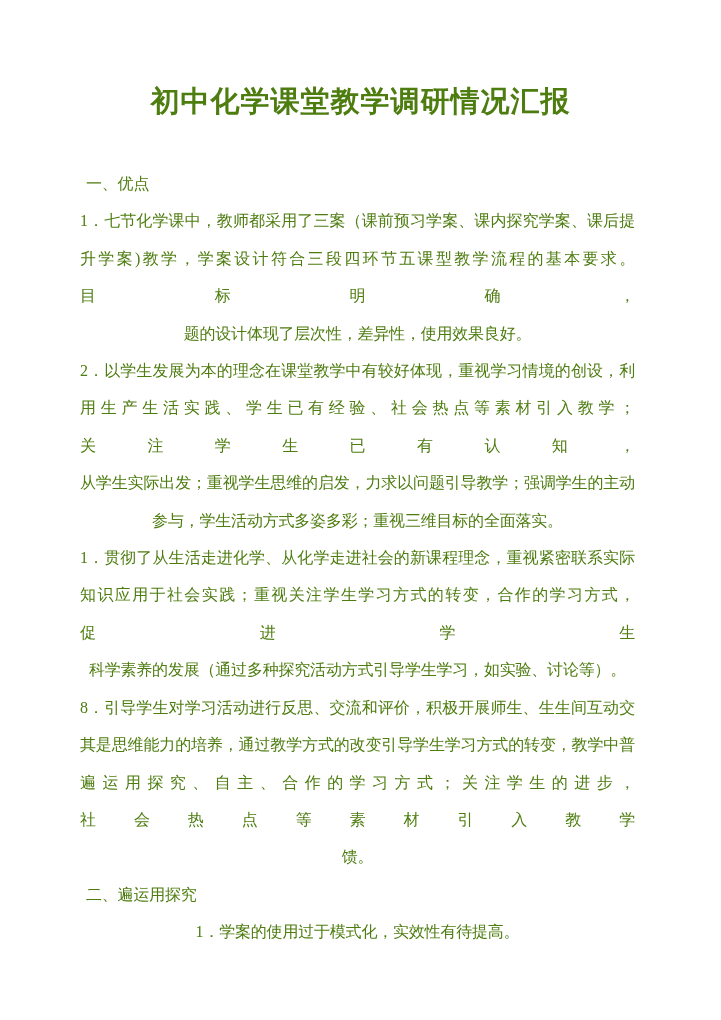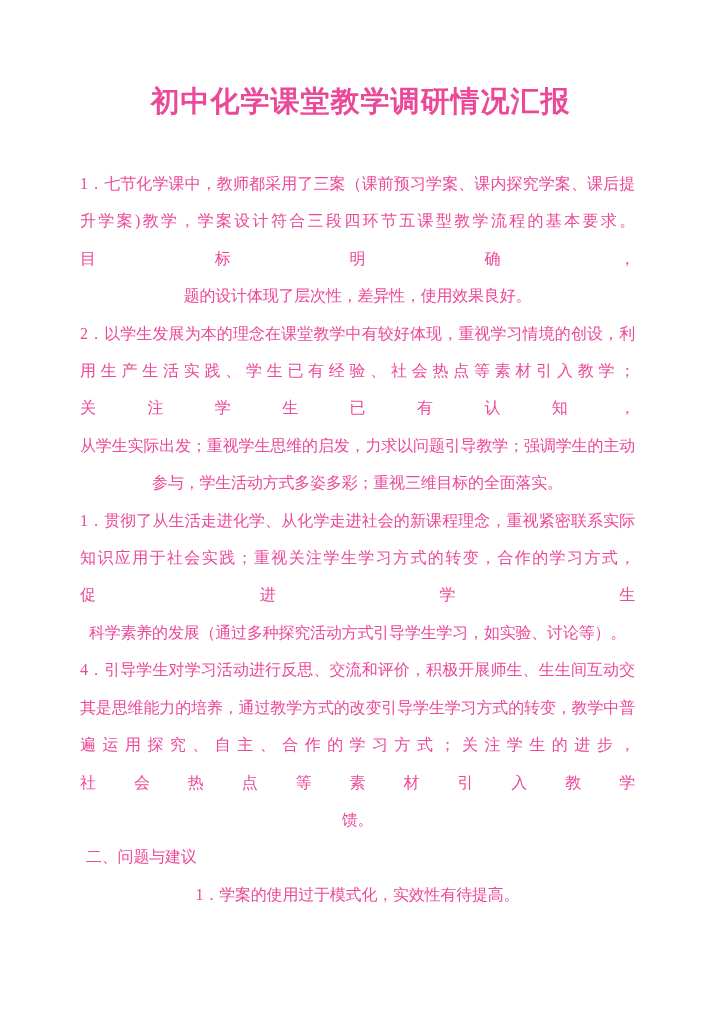--- a/index.html
+++ b/index.html
@@ -7,21 +7,21 @@
     padding: 0;
     background: #ffffff;
   }
   .page {
     position: relative;
     width: 721px;
     height: 1020px;
     box-sizing: border-box;
     padding-top: 81px;
     background: #ffffff;
-    color: #ec4899;
+    color: #4d7c0f;
     font-family: "Liberation Serif", "DejaVu Serif", serif;
     overflow: hidden;
   }
   .doc-title {
     margin: 0;
     padding: 0;
     font-size: 29px;
     line-height: 40px;
     font-weight: bold;
     text-align: center;
@@ -51,30 +51,31 @@
   .line.kind-end {
     text-align: center;
   }
 </style>
 </head>
 <body>
 
 <div class="page">
   <h1 class="doc-title">初中化学课堂教学调研情况汇报</h1>
   <div class="doc-body" id="doc-body">
+      <div class="line kind-heading">一、优点</div>
       <div class="line kind-justify">1．七节化学课中，教师都采用了三案（课前预习学案、课内探究学案、课后提</div>
       <div class="line kind-justify">升学案)教学，学案设计符合三段四环节五课型教学流程的基本要求。目标明确，</div>
       <div class="line kind-end">题的设计体现了层次性，差异性，使用效果良好。</div>
       <div class="line kind-justify">2．以学生发展为本的理念在课堂教学中有较好体现，重视学习情境的创设，利</div>
       <div class="line kind-justify">用生产生活实践、学生已有经验、社会热点等素材引入教学；关注学生已有认知，</div>
       <div class="line kind-justify">从学生实际出发；重视学生思维的启发，力求以问题引导教学；强调学生的主动</div>
       <div class="line kind-end">参与，学生活动方式多姿多彩；重视三维目标的全面落实。</div>
       <div class="line kind-justify">1．贯彻了从生活走进化学、从化学走进社会的新课程理念，重视紧密联系实际</div>
       <div class="line kind-justify">知识应用于社会实践；重视关注学生学习方式的转变，合作的学习方式，促进学生</div>
       <div class="line kind-end">科学素养的发展（通过多种探究活动方式引导学生学习，如实验、讨论等）。</div>
-      <div class="line kind-justify">4．引导学生对学习活动进行反思、交流和评价，积极开展师生、生生间互动交</div>
+      <div class="line kind-justify">8．引导学生对学习活动进行反思、交流和评价，积极开展师生、生生间互动交</div>
       <div class="line kind-justify">其是思维能力的培养，通过教学方式的改变引导学生学习方式的转变，教学中普</div>
       <div class="line kind-justify">遍运用探究、自主、合作的学习方式；关注学生的进步，社会热点等素材引入教学</div>
       <div class="line kind-end">馈。</div>
-      <div class="line kind-heading">二、问题与建议</div>
+      <div class="line kind-heading">二、遍运用探究</div>
       <div class="line kind-end">1．学案的使用过于模式化，实效性有待提高。</div>
     </div>
 </div>
 
 </body></html>

